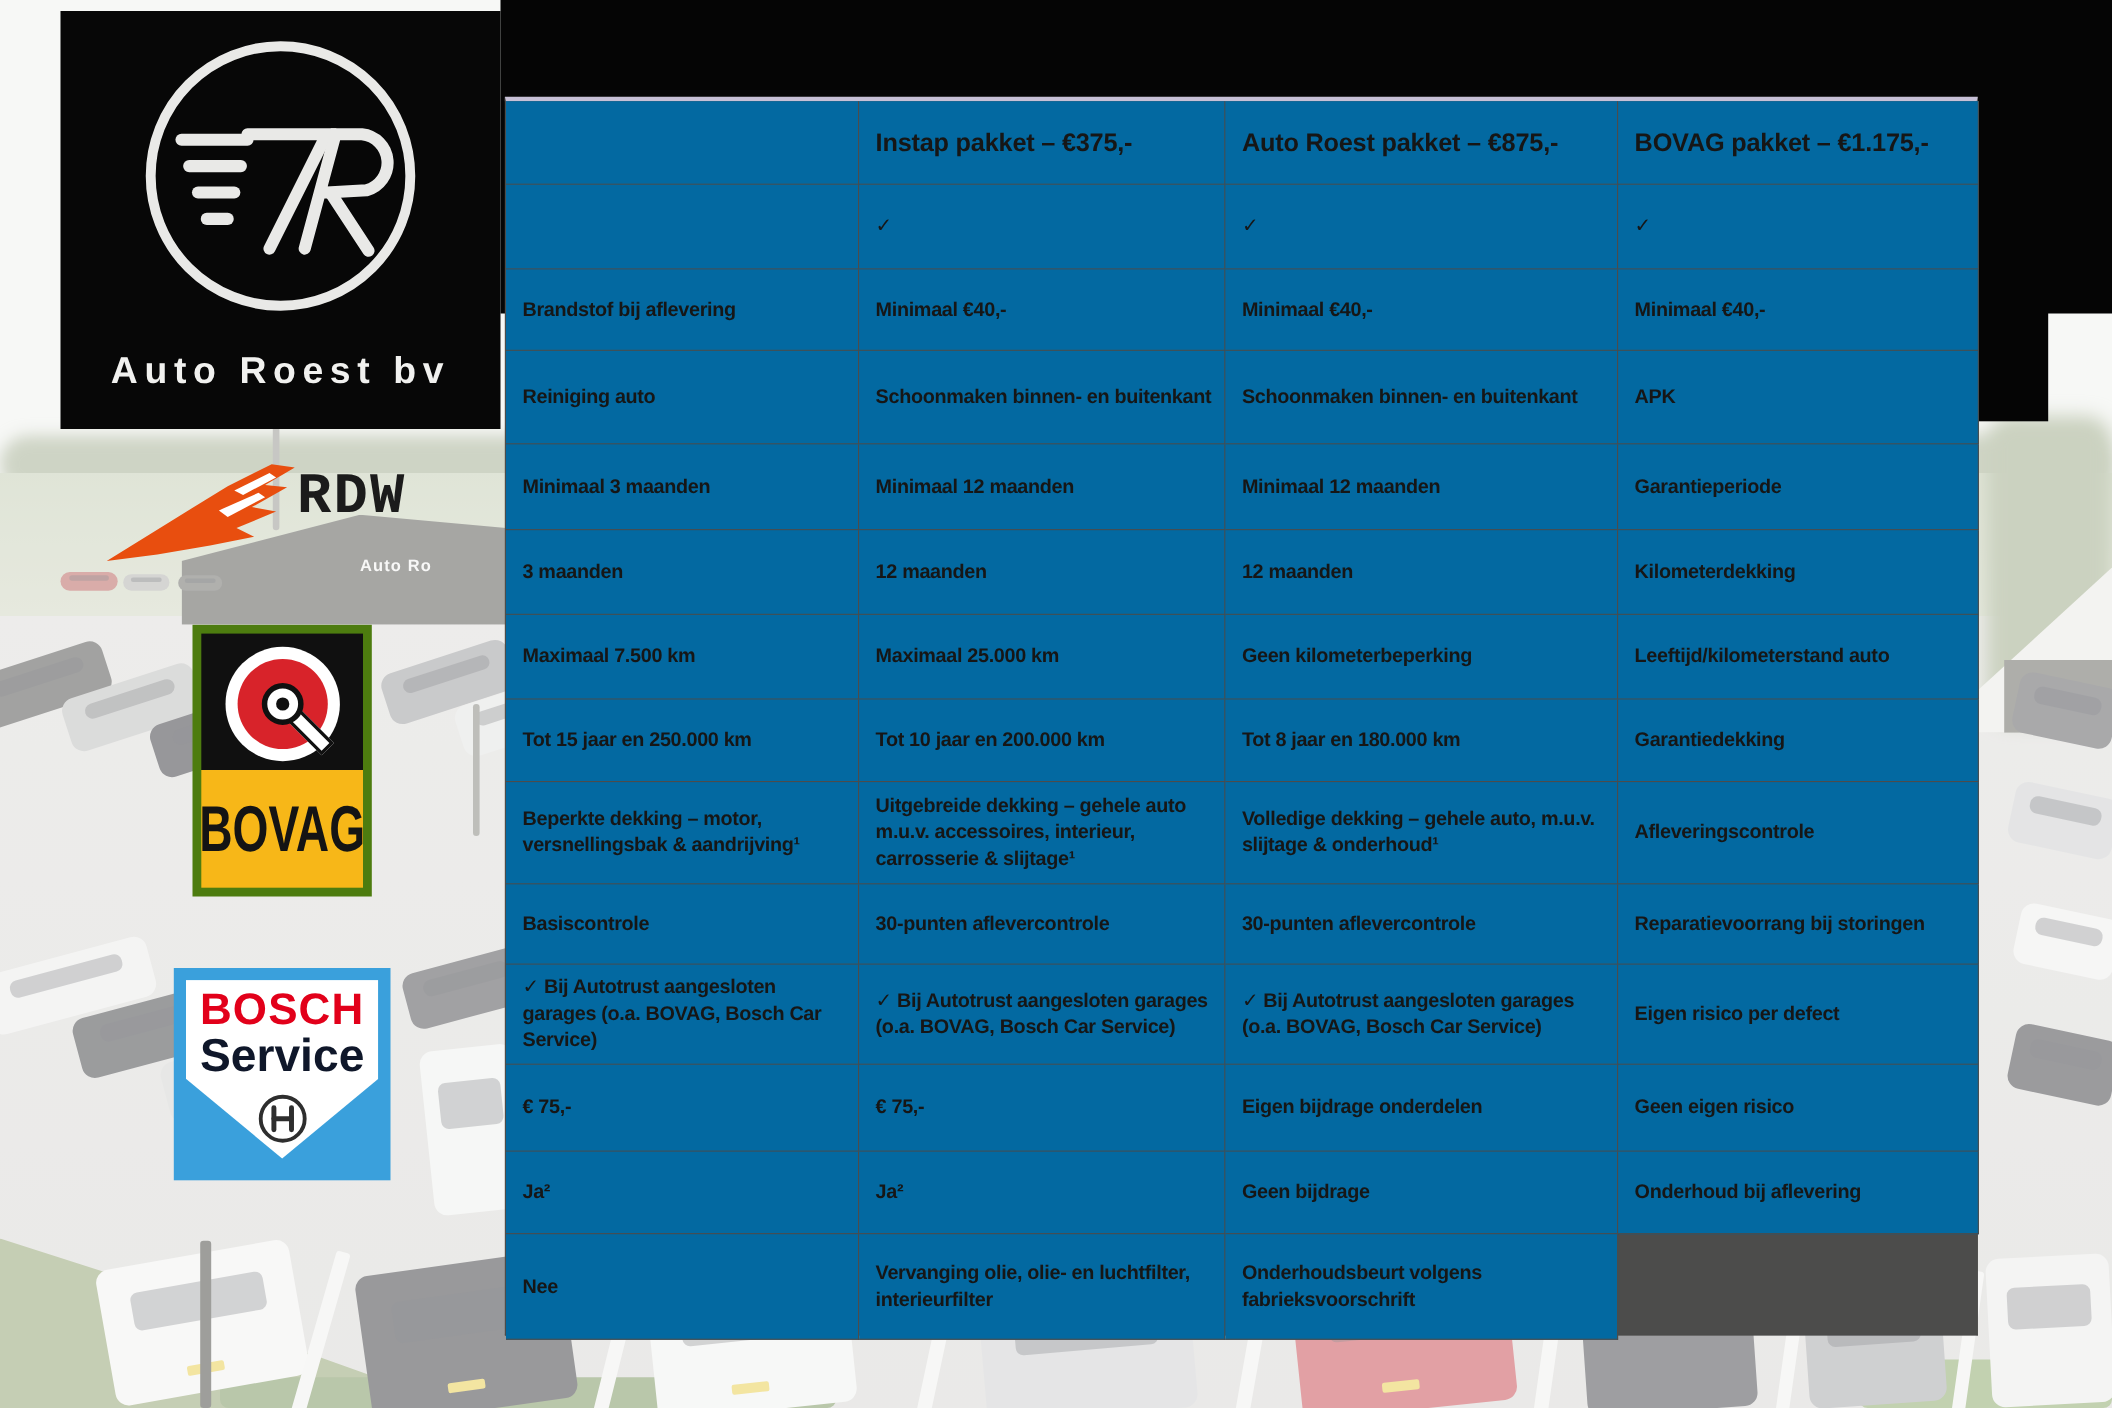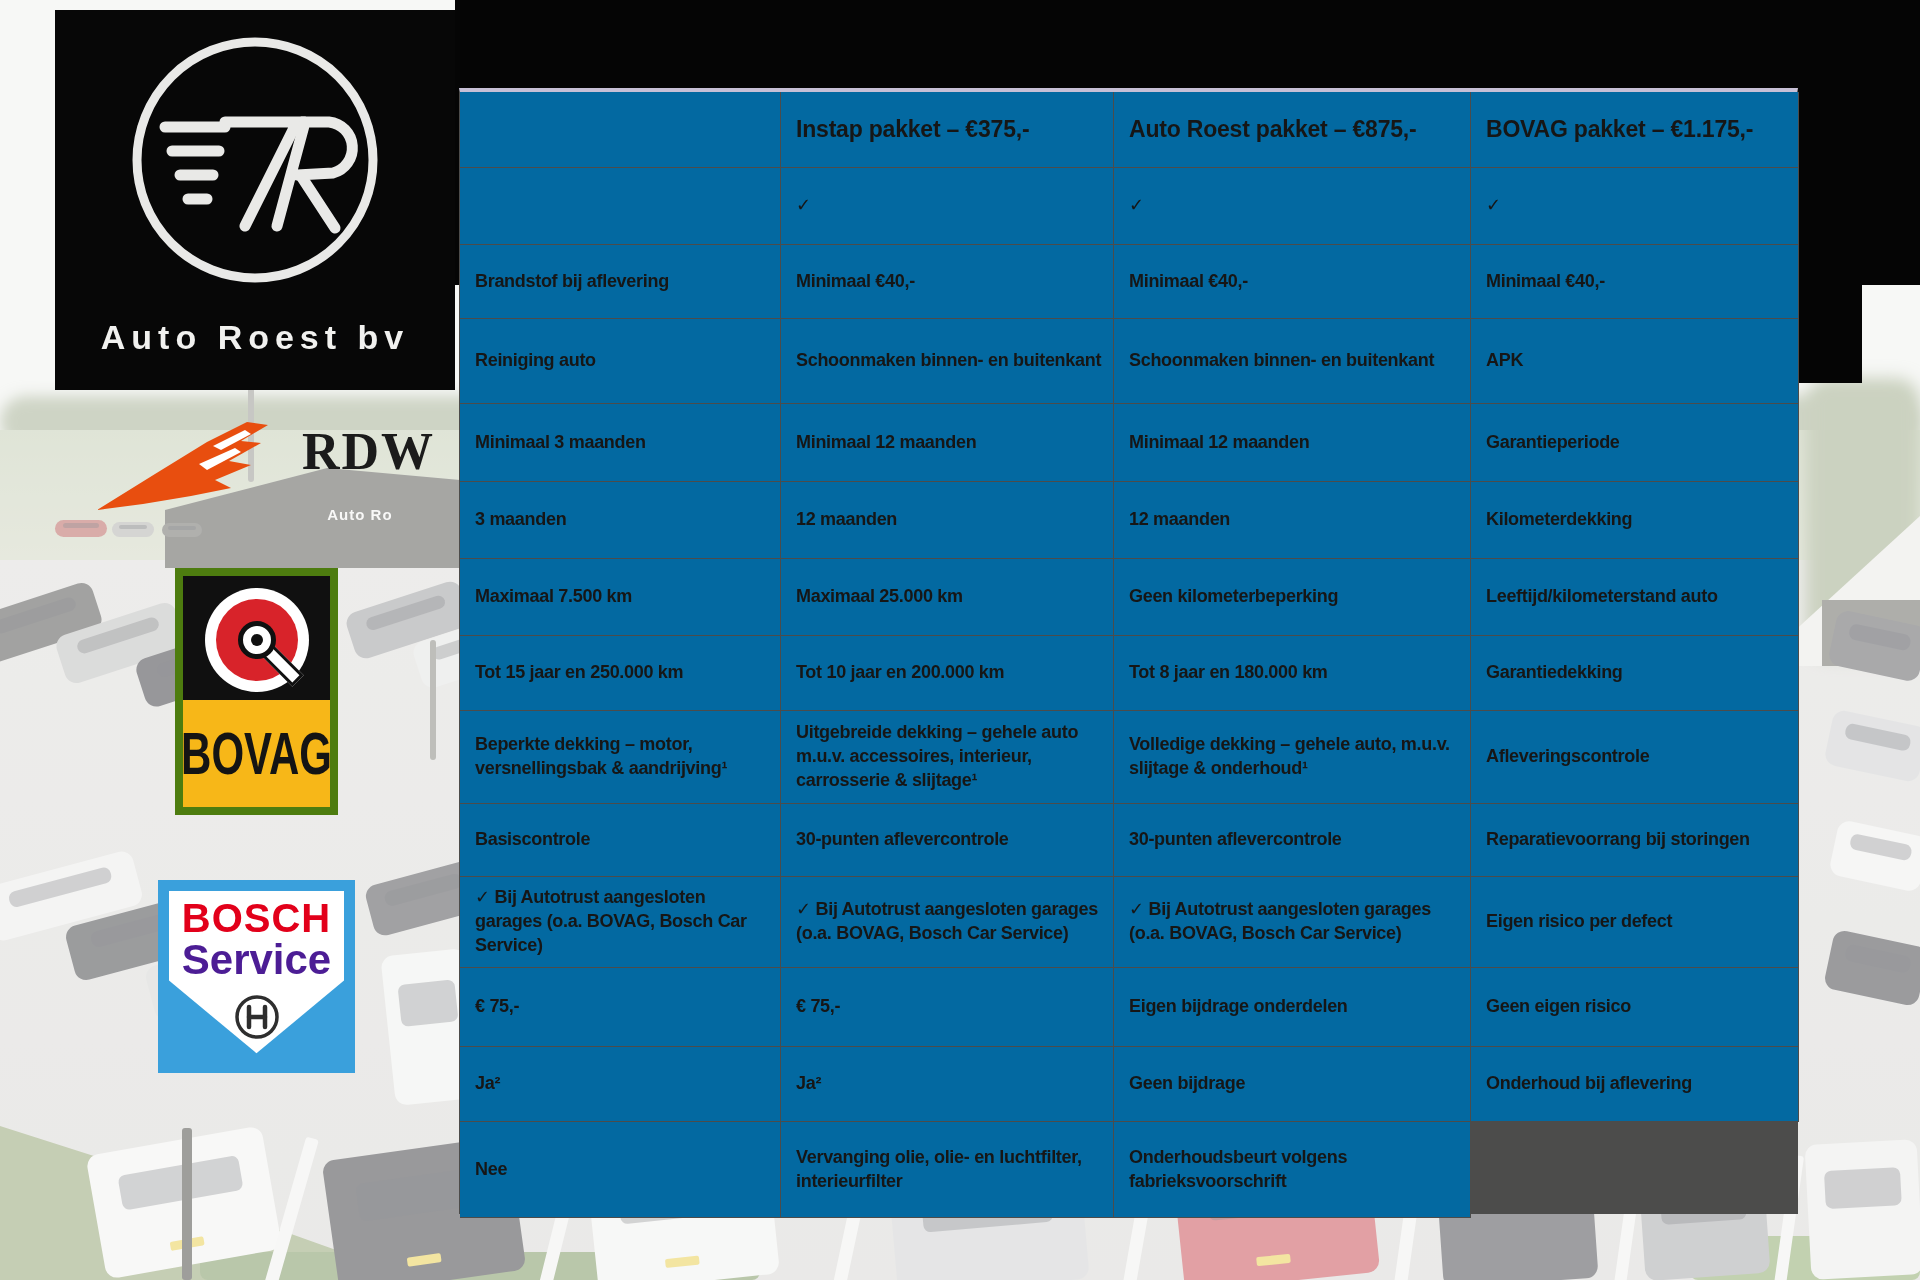--- a/index.html
+++ b/index.html
@@ -42,22 +42,22 @@
   .black-top{position:absolute;left:455px;top:0;width:1465px;height:285px;background:#050505;}
   .black-step{position:absolute;left:1798px;top:0;width:64px;height:383px;background:#050505;}
   .logo-square{position:absolute;left:55px;top:10px;width:400px;height:380px;background:#070707;}
   .logo-ring{position:absolute;left:70px;top:20px;}
   .dealer-name{position:absolute;left:0;width:100%;top:308px;text-align:center;color:#f1f1ef;
                font-size:34px;font-weight:bold;letter-spacing:6px;}
 
   
   .rdw{position:absolute;left:95px;top:412px;width:310px;height:115px;}
   .rdw svg{position:absolute;left:0;top:0;}
-  .rdw-text{position:absolute;left:175px;top:10px;font-family:Liberation Serif, serif;
-            font-weight:bold;font-size:52px;color:#1b1b1b;letter-spacing:2px;margin-left:32px;}
+  .rdw-text{position:absolute;left:175px;top:10px;font-family:Liberation Mono, monospace;
+            font-weight:bold;font-size:52px;color:#1b1b1b;letter-spacing:2px;}
 
   
   .bovag{position:absolute;left:175px;top:568px;width:163px;height:247px;background:#4d7c0f;padding:8px;}
   .bovag-top{position:relative;width:100%;height:124px;background:#101010;}
   .bovag-circle{position:absolute;left:50%;top:52%;transform:translate(-50%,-50%);width:104px;height:104px;
                 border-radius:50%;background:#ffffff;}
   .bovag-red{position:absolute;left:50%;top:50%;transform:translate(-50%,-50%);width:82px;height:82px;
              border-radius:50%;background:#d8232a;}
   .bovag-handle{position:absolute;left:50%;top:50%;width:16px;height:58px;margin-left:-8px;
                 background:#ffffff;border:3px solid #101010;transform:rotate(-45deg);transform-origin:top center;}
@@ -67,21 +67,21 @@
   .bovag-bottom{position:relative;width:100%;height:107px;background:#f7b718;display:flex;align-items:center;justify-content:center;}
   .bovag-word{font-size:42px;font-weight:900;color:#141414;letter-spacing:0;transform:scaleY(1.4);}
 
   
   .bosch{position:absolute;left:158px;top:880px;width:197px;height:193px;background:#3aa0dc;}
   .bosch-pent{position:absolute;left:11px;right:11px;top:11px;bottom:13px;background:#ffffff;
               clip-path:polygon(0 0,100% 0,100% 53%,50% 96%,0 53%);}
   .bosch-word{position:absolute;left:0;width:100%;top:16px;text-align:center;
               font-size:40px;font-weight:900;color:#e2001a;letter-spacing:1px;}
   .bosch-service{position:absolute;left:0;width:100%;top:56px;text-align:center;
-                 font-size:42px;font-weight:bold;color:#4c1d95;}
+                 font-size:42px;font-weight:bold;color:#0f172a;}
   .bosch-symbol{position:absolute;left:50%;top:112px;transform:translateX(-50%);}
 
   
   .pkg-table{position:absolute;left:459px;top:88px;width:1339px;height:1126px;
              display:grid;grid-template-columns:321px 333px 357px 328px;
              background:#4c4c4b;border:1.5px solid #4c4c4b;border-top:4px solid #c7c0d6;}
   .cell{background:#0369a1;border-right:1.5px solid #4c4c4b;border-bottom:1.5px solid #4c4c4b;
         display:flex;align-items:center;padding:6px 10px 6px 15px;
         color:#161616;font-weight:bold;font-size:18px;line-height:1.32;letter-spacing:-0.3px;}
   .cell.head{font-size:23px;letter-spacing:-0.2px;}

